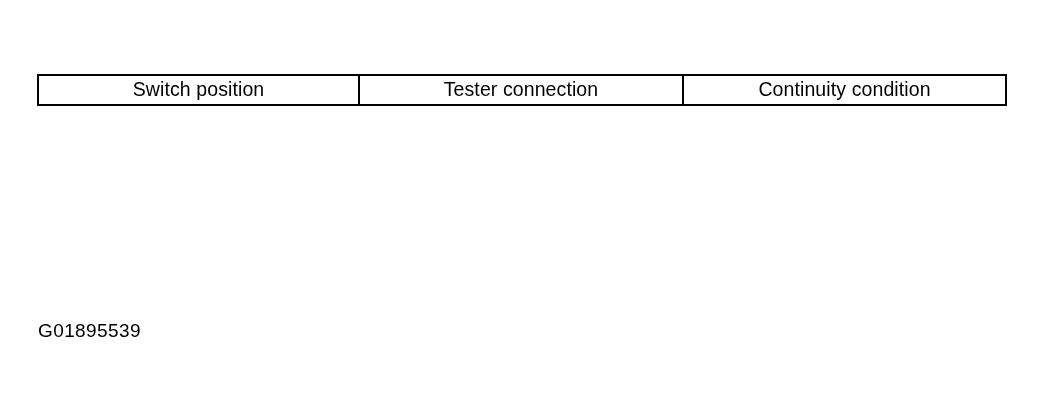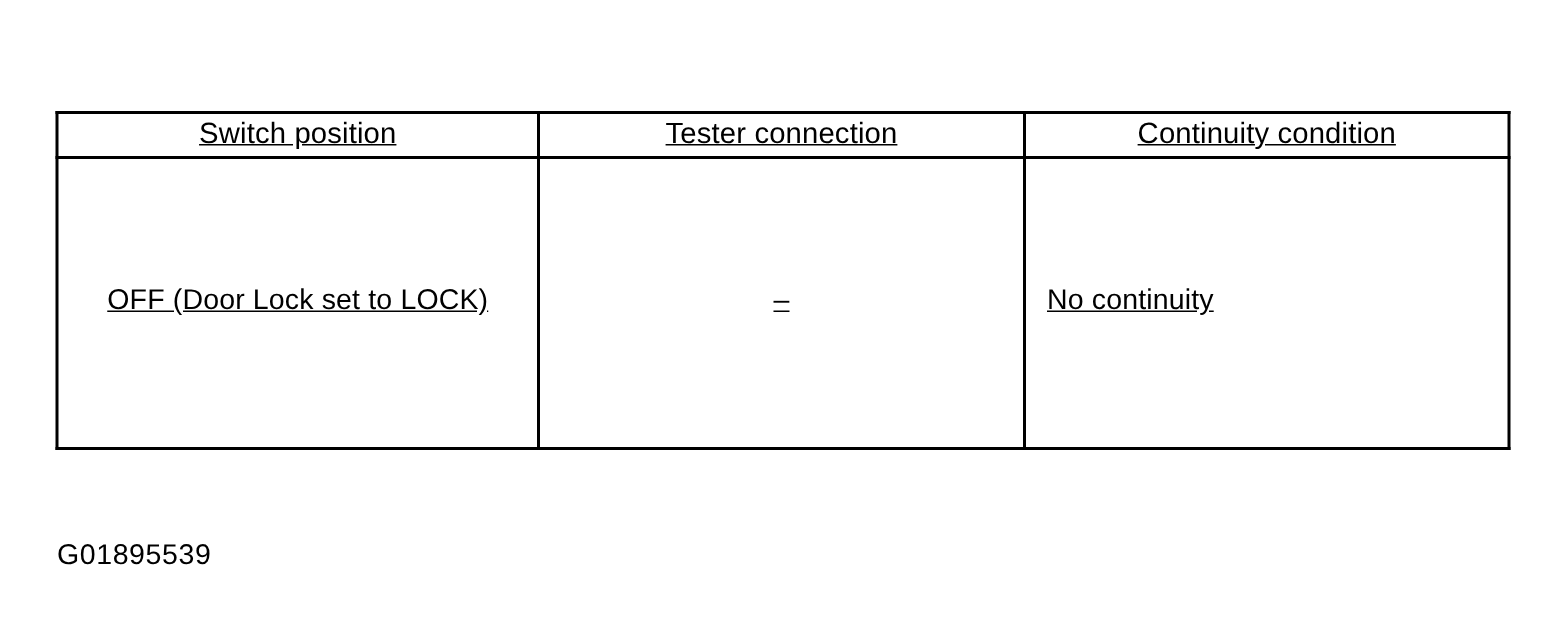--- a/index.html
+++ b/index.html
@@ -43,21 +43,20 @@
   col.c3 { width: 323px; }
   .row-body td { height: 87px; }
   .row-body.first td { border-bottom-width: 3px; }
 
   .cell {
     display: block;
     padding: 0 19px;
     line-height: 1.42;
     font-size: 19px;
     letter-spacing: 0.1px;
-    text-decoration: underline;
   }
   .center { text-align: center; }
   .left   { text-align: left; padding-left: 14px; }
 
   .head-cell {
     font-size: 19.5px;
     text-align: center;
   }
 
   .dash {
@@ -66,21 +65,20 @@
   }
 
   .figure-id {
     position: absolute;
     left: 38px;
     top: 320px;
     font-size: 19px;
     letter-spacing: 0.4px;
     color: #000000;
     white-space: nowrap;
-    margin-top: 40px;
   }
 </style>
 </head>
 <body>
 
 <table id="spec-table">
   <colgroup>
     <col class="c1">
       <col class="c2">
       <col class="c3">
@@ -92,27 +90,16 @@
       </th>
       <th>
         <span class="cell head-cell">Tester connection</span>
       </th>
       <th>
         <span class="cell head-cell">Continuity  condition</span>
       </th>
     </tr>
   </thead>
   <tbody>
-    <tr class="row-body first">
-      <td>
-        <span class="cell center">OFF (Door Lock set to LOCK)</span>
-      </td>
-      <td>
-        <span class="cell center dash">–</span>
-      </td>
-      <td>
-        <span class="cell left">No continuity</span>
-      </td>
-    </tr>
   </tbody>
 </table>
 
 <div class="figure-id">G01895539</div>
 
 </body></html>

